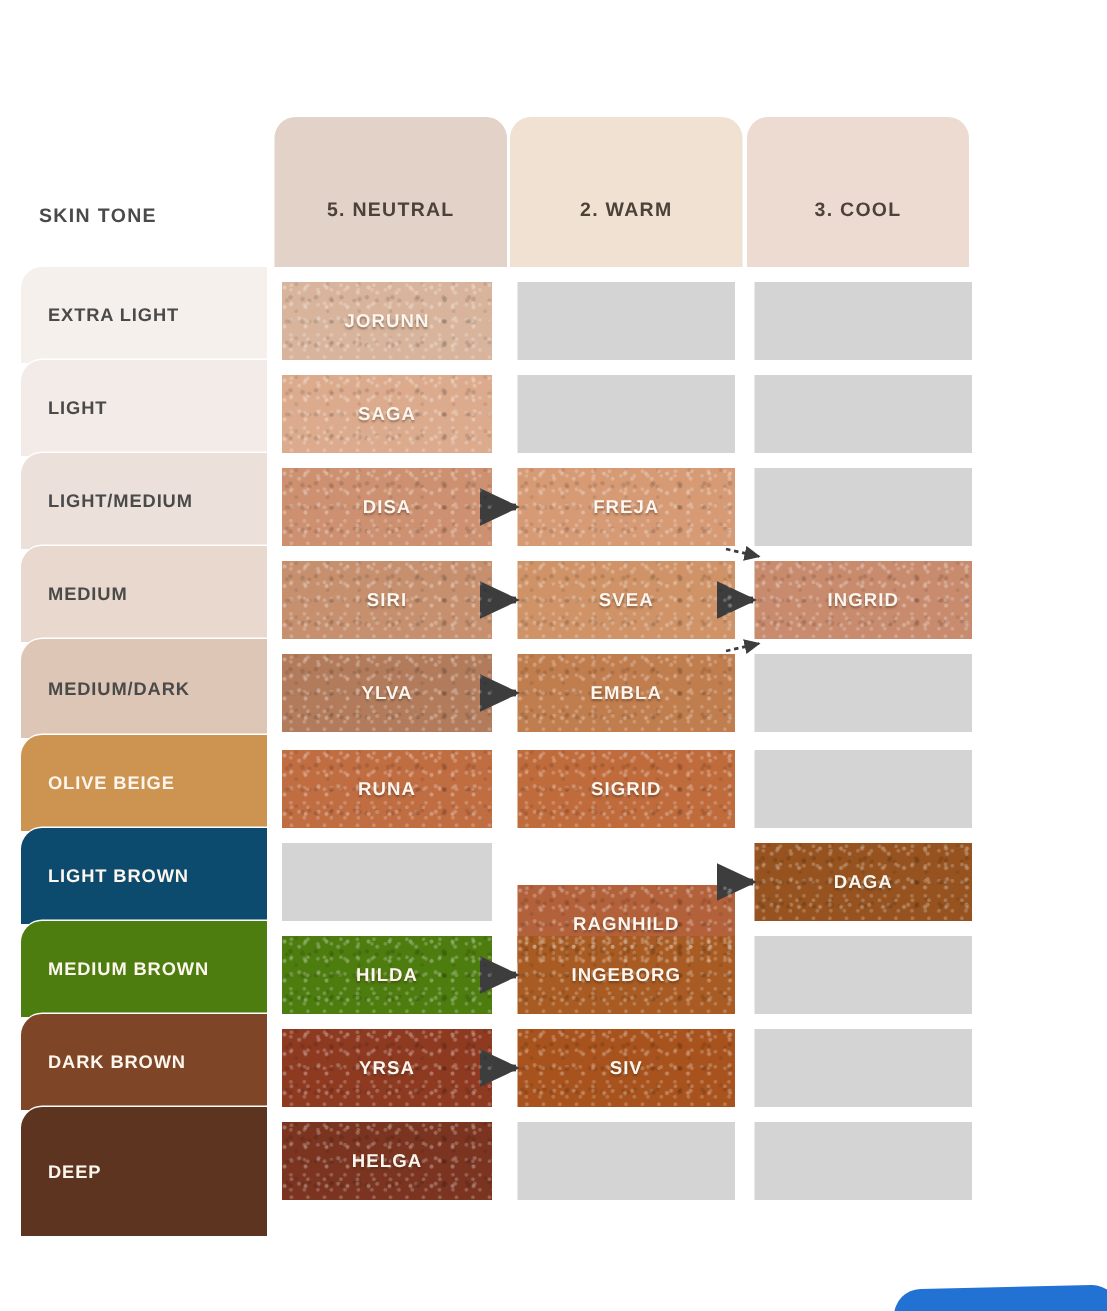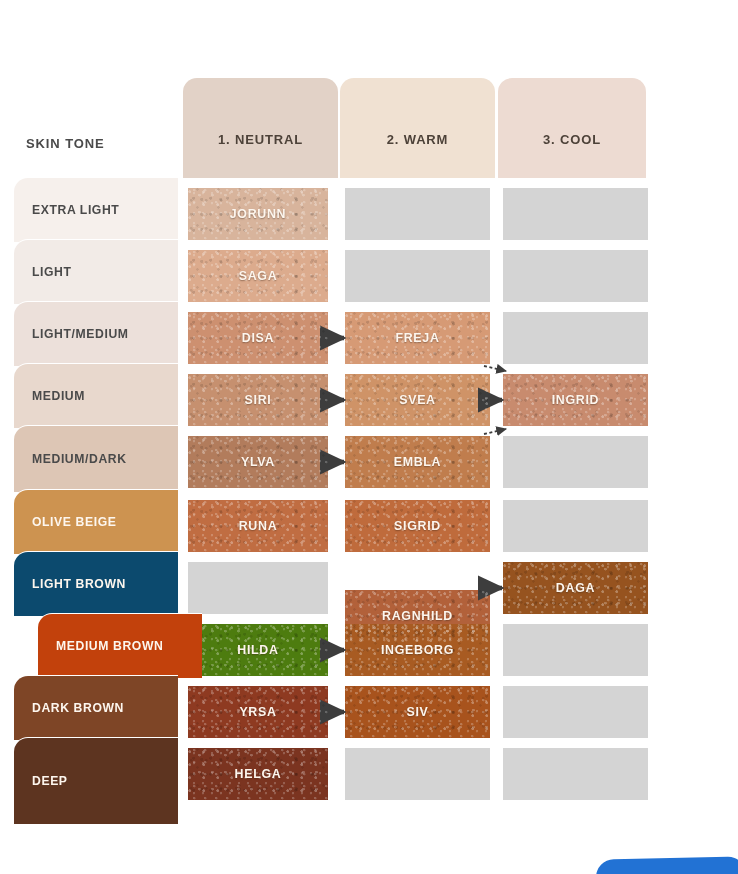--- a/index.html
+++ b/index.html
@@ -142,21 +142,21 @@
 </style>
 </head>
 <body>
 
 <div id="chart">
 
   <div class="skintone-title">SKIN TONE</div>
 
   <div id="ut-heads">
       <div class="ut-head" style="left: 183px; top: 78px; width: 155px; background: rgb(226, 210, 199);">
-        <span>1. NEUTRAL</span>
+        <span>5. NEUTRAL</span>
       </div>
       <div class="ut-head" style="left: 340px; top: 78px; width: 155px; background: rgb(240, 225, 210);">
         <span>2. WARM</span>
       </div>
       <div class="ut-head" style="left: 498px; top: 78px; width: 148px; background: rgb(237, 219, 210);">
         <span>3. COOL</span>
       </div>
     </div>
   <div id="st-tiles">
       <div class="st-tile" style="top: 178px; height: 64px; background: rgb(246, 240, 236); z-index: 10;">
@@ -173,21 +173,21 @@
       </div>
       <div class="st-tile" style="top: 426px; height: 66px; background: rgb(221, 198, 181); z-index: 14;">
         <span style="color: rgb(74, 74, 74);">MEDIUM/DARK</span>
       </div>
       <div class="st-tile" style="top: 490px; height: 64px; background: rgb(205, 147, 80); z-index: 15;">
         <span style="color: rgb(253, 246, 238);">OLIVE BEIGE</span>
       </div>
       <div class="st-tile" style="top: 552px; height: 64px; background: #0c4a6e; z-index: 16;">
         <span style="color: rgb(253, 246, 238);">LIGHT BROWN</span>
       </div>
-      <div class="st-tile" style="top: 614px; height: 64px; background: #c2410c; z-index: 17; margin-left: 24px;">
+      <div class="st-tile" style="top: 614px; height: 64px; background: #4d7c0f; z-index: 17;">
         <span style="color: rgb(253, 246, 238);">MEDIUM BROWN</span>
       </div>
       <div class="st-tile" style="top: 676px; height: 64px; background: rgb(126, 69, 38); z-index: 18;">
         <span style="color: rgb(253, 246, 238);">DARK BROWN</span>
       </div>
       <div class="st-tile" style="top: 738px; height: 86px; background: rgb(93, 52, 32); z-index: 19;">
         <span style="color: rgb(253, 246, 238);">DEEP</span>
       </div>
     </div>
   <div id="cells">

